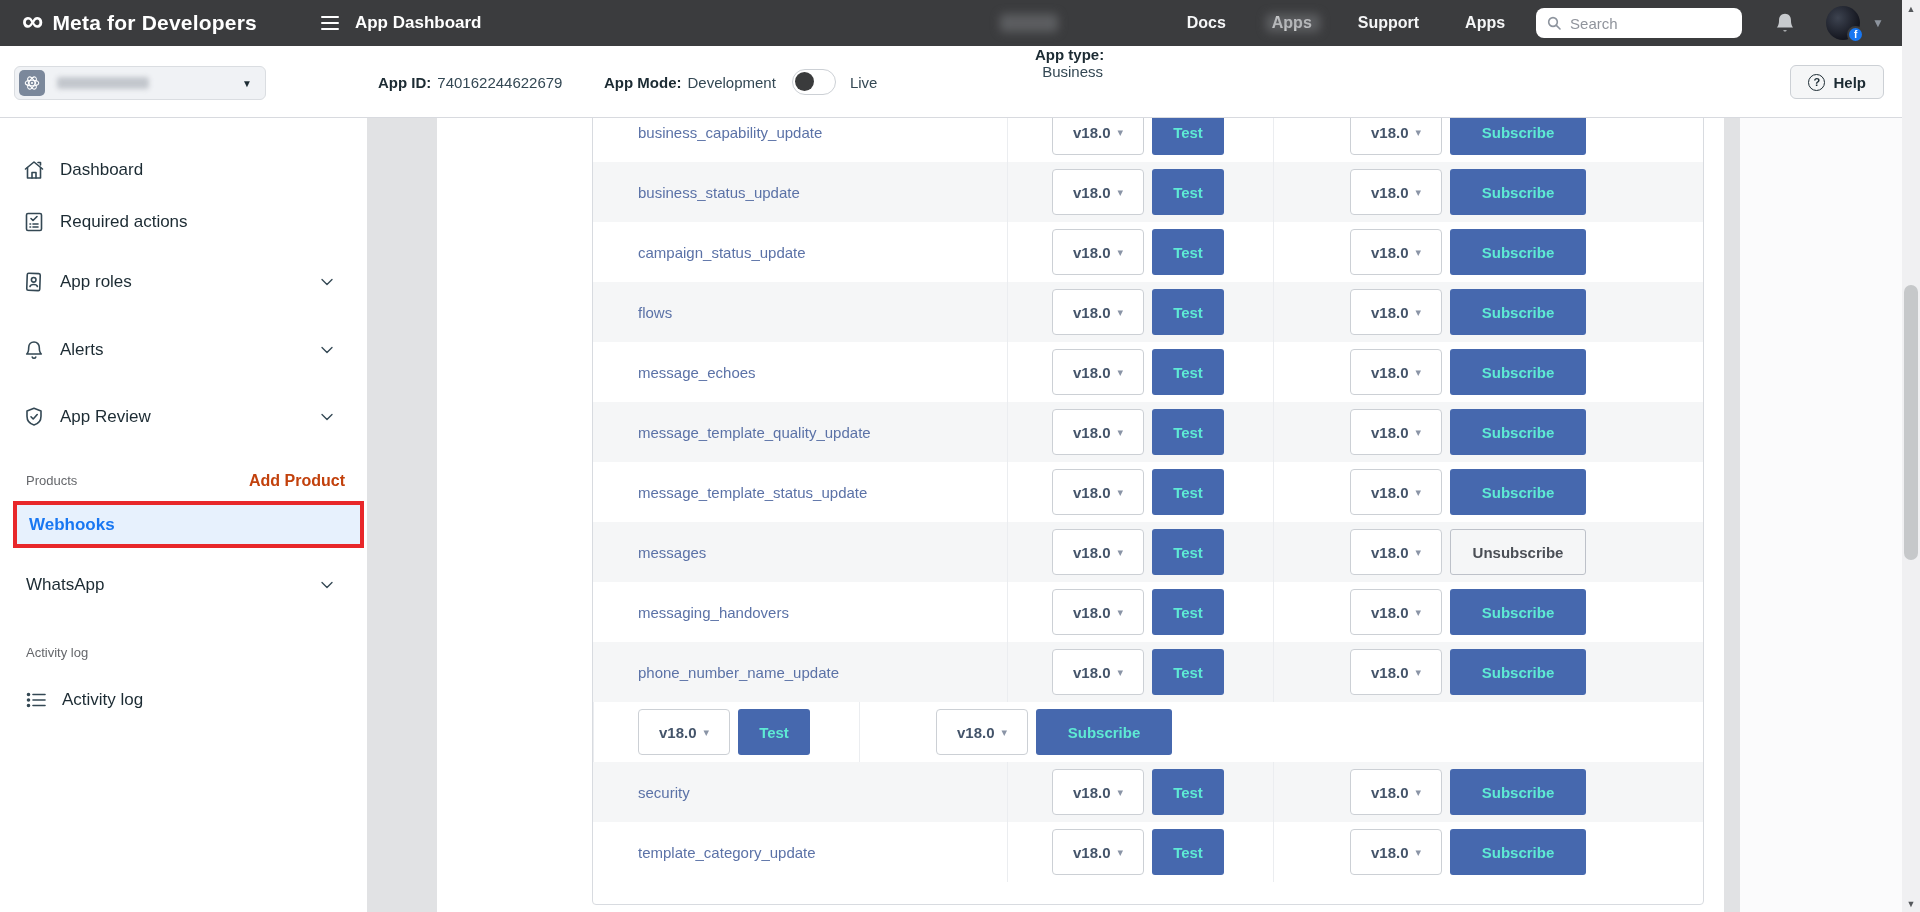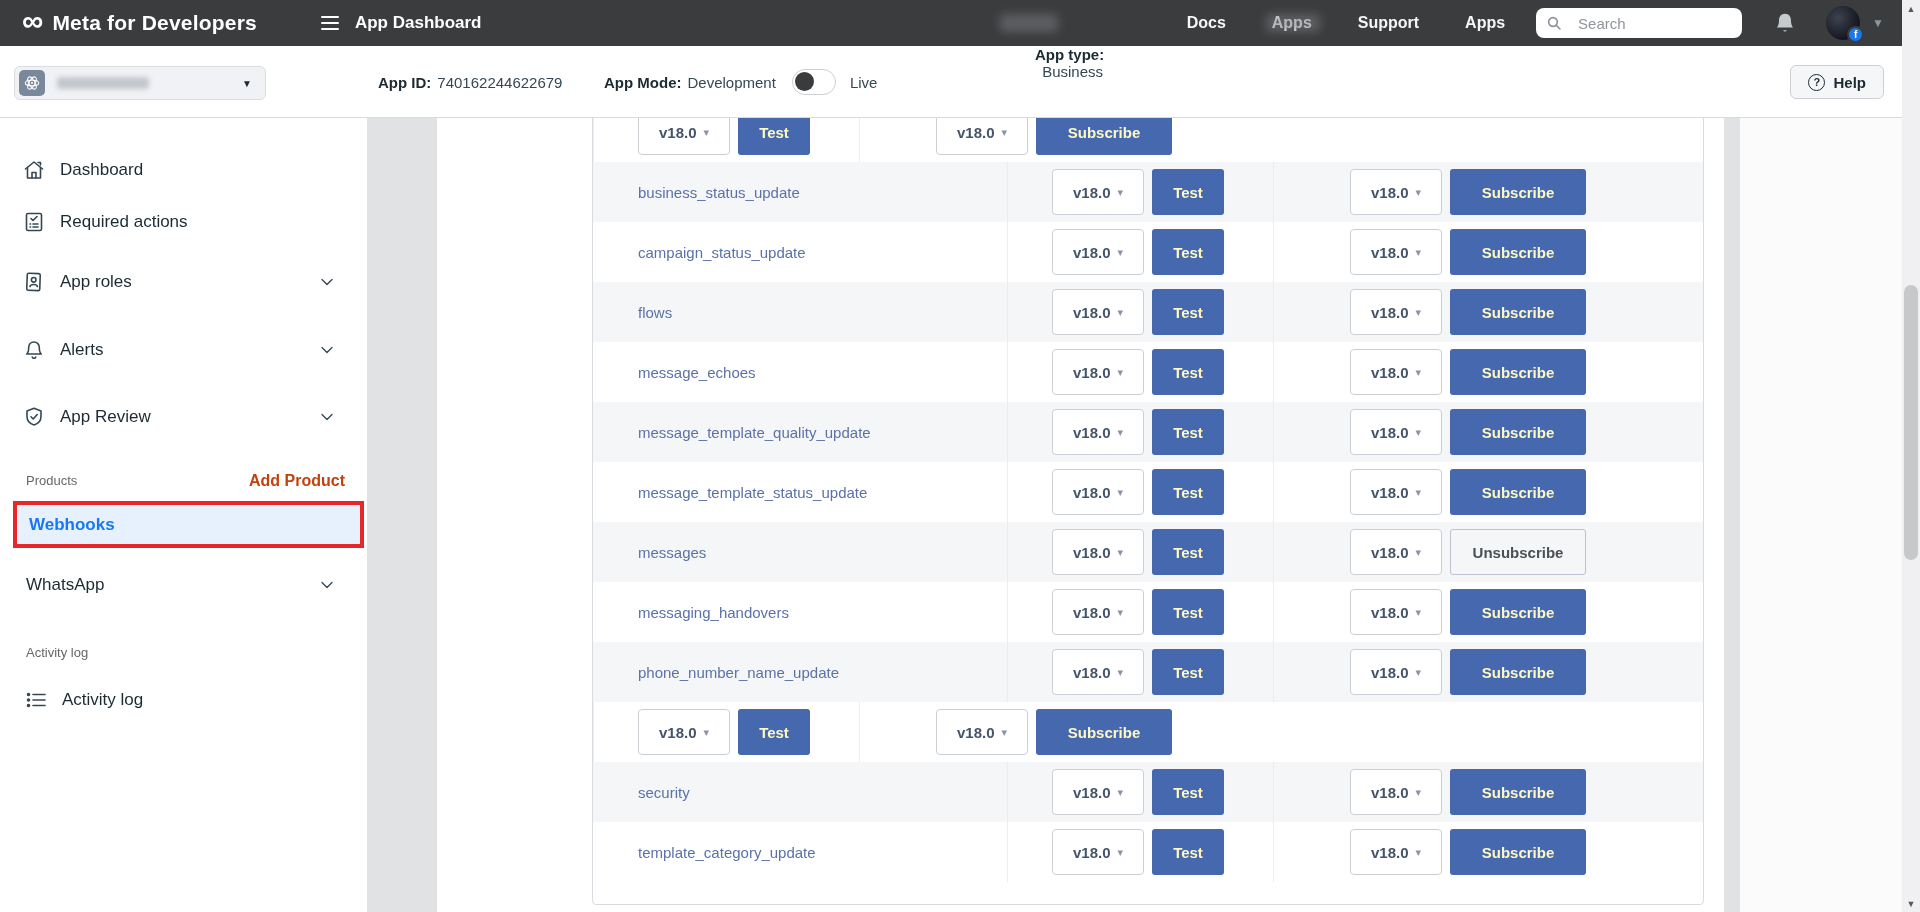--- a/index.html
+++ b/index.html
@@ -11,21 +11,21 @@
   .brand { display:flex; align-items:center; gap:9px; margin-left:22px; }
   .brand .infinity { font-size:30px; font-weight:bold; line-height:1; position:relative; top:-2px; }
   .brand .brand-text { font-size:21px; font-weight:bold; letter-spacing:.2px; }
   .hamburger { margin-left:64px; display:flex; flex-direction:column; gap:4px; cursor:pointer; }
   .hamburger span { display:block; width:18px; height:2px; background:#fff; border-radius:1px; }
   .nav-dash-label { margin-left:16px; font-size:17px; font-weight:bold; }
   .nav-right { margin-left:auto; display:flex; align-items:center; gap:0; }
   .nav-link { font-size:16px; font-weight:bold; color:#f5f6f7; padding:0 23px; cursor:pointer; }
   .search-pill { width:206px; height:30px; background:#fff; border-radius:8px; display:flex; align-items:center; padding:0 10px; margin-left:8px; }
   .search-pill svg { flex:0 0 auto; }
-  .search-pill input { border:none; outline:none; width:150px; margin-left:16px; font-size:15px; color:#1c2b33; background:transparent; }
+  .search-pill input { border:none; outline:none; width:150px; margin-left:8px; font-size:15px; color:#1c2b33; background:transparent; }
   .search-pill input::placeholder { color:#90949c; }
   .bell { margin-left:32px; cursor:pointer; display:flex; }
   .avatar-wrap { position:relative; margin-left:30px; width:34px; height:34px; cursor:pointer; }
   .avatar { width:34px; height:34px; border-radius:50%; background:radial-gradient(circle at 35% 35%, #3d4350, #14161f 70%); overflow:hidden; }
   .fb-badge { position:absolute; right:-4px; bottom:-3px; width:17px; height:17px; background:#1877f2; border:2px solid #3b3c3e; border-radius:50%; color:#fff; font-size:10px; font-weight:bold; display:flex; align-items:center; justify-content:center; }
   .nav-caret { margin-left:12px; margin-right:18px; color:#8d949e; font-size:12px; cursor:pointer; }
   .nav-blur { position:absolute; top:14px; height:18px; border-radius:4px; background:rgba(120,122,125,.55); filter:blur(5px); }
 
   
   .subheader { position:absolute; top:46px; left:0; width:1902px; height:72px; background:#fff; border-bottom:1px solid #d8dadf; z-index:20; }
@@ -69,21 +69,21 @@
   .trow { display:flex; height:60px; align-items:stretch; }
   .trow.alt { background:#f5f6f7; }
   .cell { display:flex; align-items:center; }
   .cell.name { width:414px; padding-left:45px; }
   .cell.ver-test { width:267px; padding-left:44px; border-left:1px solid #ebedf0; border-right:1px solid #ebedf0; }
   .cell.ver-sub { flex:1; padding-left:76px; }
   .field-link { color:#5b72a7; font-size:15px; text-decoration:none; cursor:pointer; }
   .dropdown { width:92px; height:46px; background:#fff; border:1px solid #ccd0d5; border-radius:4px; display:flex; align-items:center; justify-content:center; gap:7px; cursor:pointer; }
   .dd-val { font-size:15px; font-weight:bold; color:#44546a; }
   .dd-caret { font-size:11px; color:#8a94a6; }
-  .btn { height:46px; border:none; border-radius:3px; background:#4668ae; color:#fef9c3; font-family:"Liberation Sans", sans-serif; font-size:15px; font-weight:bold; cursor:pointer; margin-left:8px; }
+  .btn { height:46px; border:none; border-radius:3px; background:#4668ae; color:#5eead4; font-family:"Liberation Sans", sans-serif; font-size:15px; font-weight:bold; cursor:pointer; margin-left:8px; }
   .btn.test { width:72px; }
   .btn.action { width:136px; }
   .btn.secondary { background:#f5f6f7; border:1px solid #bdc1c9; color:#4b4f56; }
 
   
   .scrollbar { position:absolute; top:0; right:0; width:18px; height:912px; background:#f0f0f2; z-index:50; }
   .sb-arrow { position:absolute; left:0; width:18px; height:17px; display:flex; align-items:center; justify-content:center; font-size:9px; color:#55585c; cursor:pointer; }
   .sb-arrow.up { top:0; } .sb-arrow.down { bottom:0; }
   .sb-thumb { position:absolute; left:2px; width:14px; border-radius:7px; background:#c6c8ca; cursor:pointer; }
 
@@ -272,20 +272,23 @@
         </span>
         <span>Activity log</span>
       </div>
     </aside>
 
     <div class="gutter"></div>
 
     <main class="main">
       <div class="card" id="webhook-table">
           <div class="trow">
+    <div class="cell name">
+      <a class="field-link">business_capability_update</a>
+    </div>
     <div class="cell ver-test">
       <div class="dropdown">
         <span class="dd-val">v18.0</span>
         <span class="dd-caret">▾</span>
       </div>
       <button class="btn test">Test</button>
     </div>
     <div class="cell ver-sub">
       <div class="dropdown">
         <span class="dd-val">v18.0</span>

